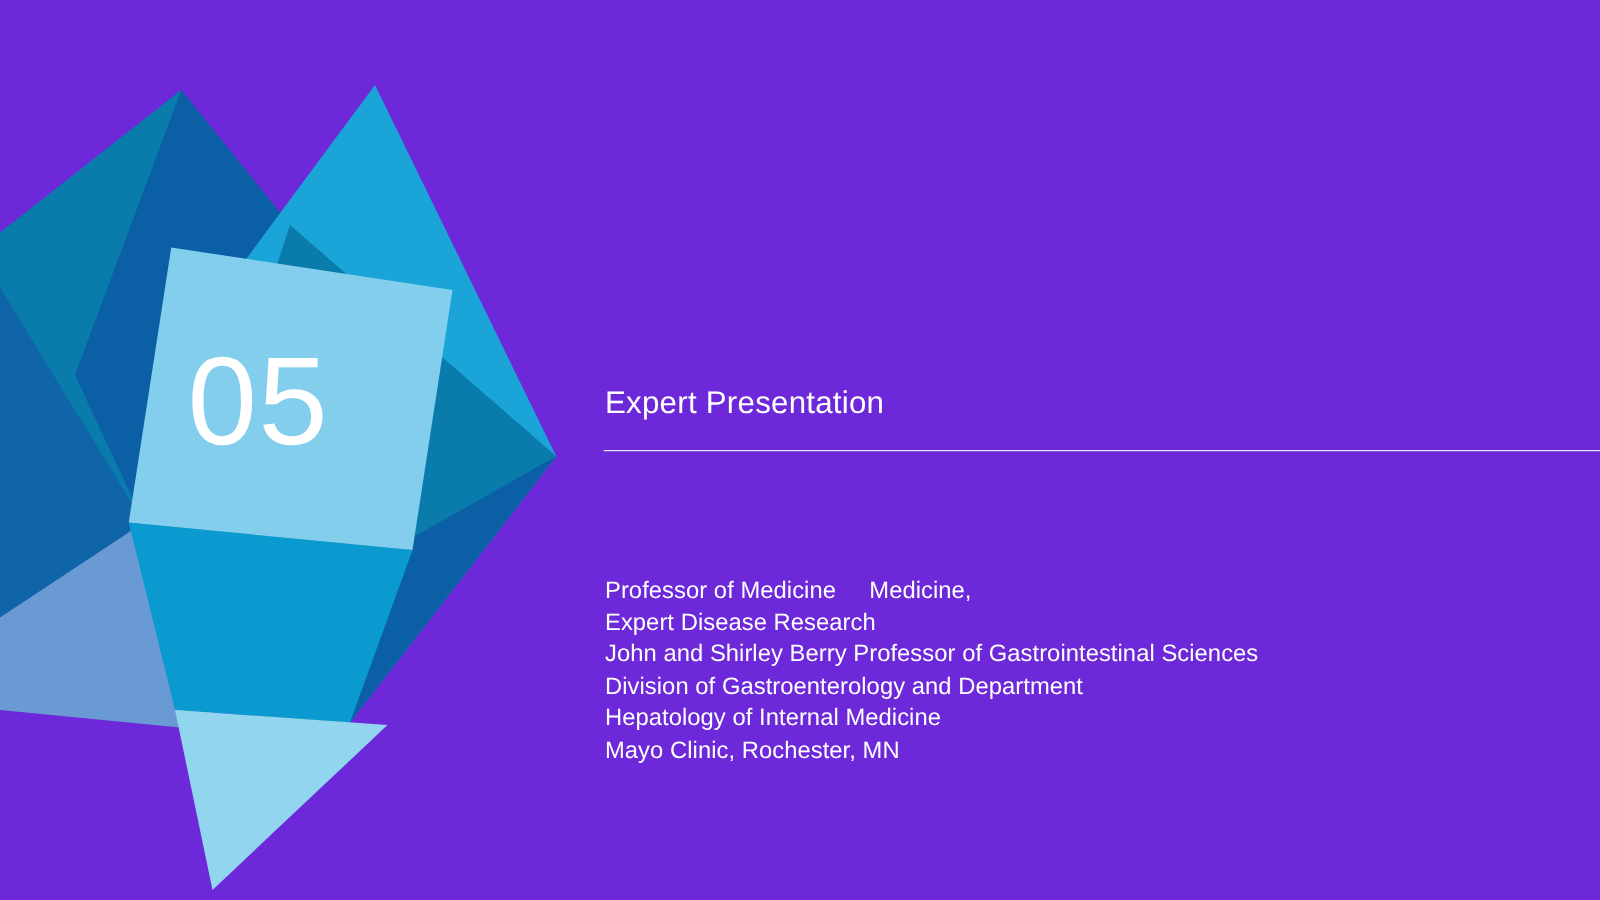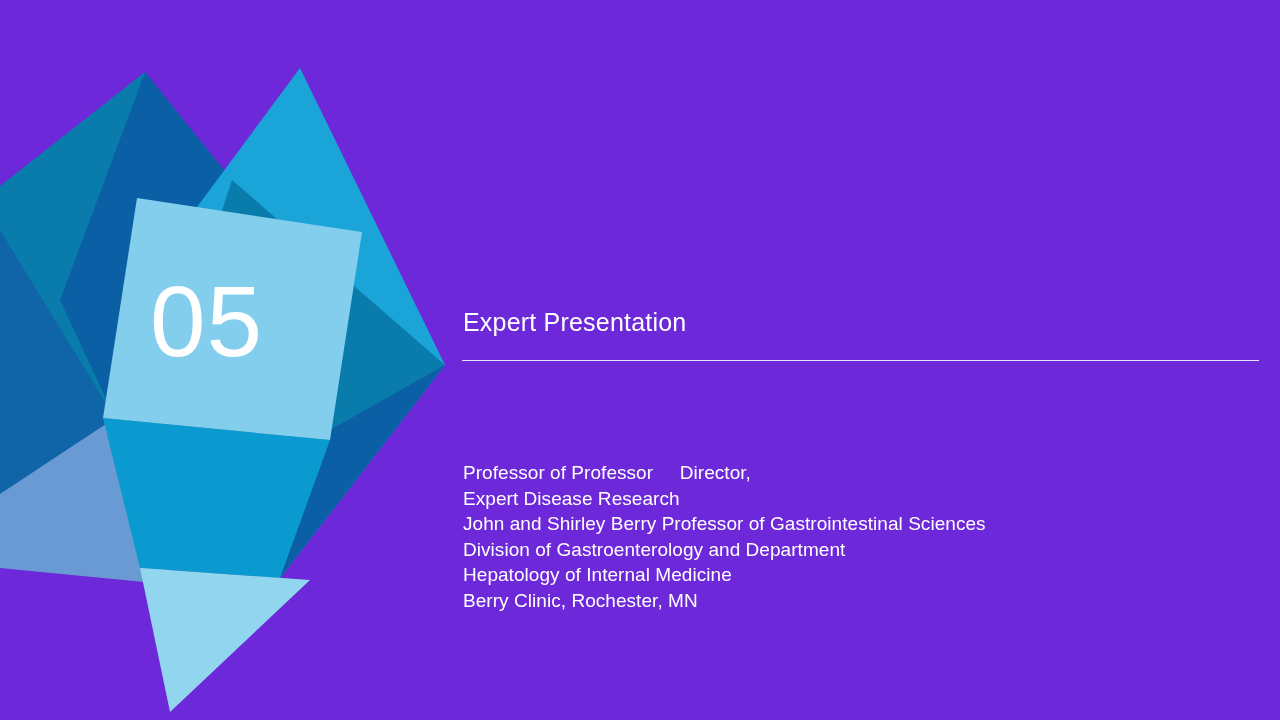--- a/index.html
+++ b/index.html
@@ -45,21 +45,21 @@
     font-weight: 300;
     letter-spacing: 1px;
     line-height: 130px;
     text-align: left;
     white-space: nowrap;
   }
 
   
   .text-col {
     position: absolute;
-    left: 462px;
+    left: 483px;
     top: 0;
     width: 797px;
     height: 720px;
   }
   .eyebrow {
     position: absolute;
     left: 1px;
     top: 308px;
     color: #ffffff;
     font-size: 25px;
@@ -134,22 +134,22 @@
   <div class="slide-number">05</div>
 
   <div class="text-col">
 
     <div class="eyebrow">Expert Presentation</div>
 
     <div class="rule"></div>
 
 
     <div class="affiliations">
-      <div class="line">Professor of Professor     Director,</div>
+      <div class="line">Professor of Medicine     Medicine,</div>
       <div class="line">Expert Disease Research</div>
       <div class="line">John and Shirley Berry Professor of Gastrointestinal Sciences</div>
       <div class="line">Division of Gastroenterology and Department</div>
       <div class="line">Hepatology of Internal Medicine</div>
-      <div class="line">Berry Clinic, Rochester, MN</div>
+      <div class="line">Mayo Clinic, Rochester, MN</div>
     </div>
 
   </div>
 </div>
 
 </body></html>

